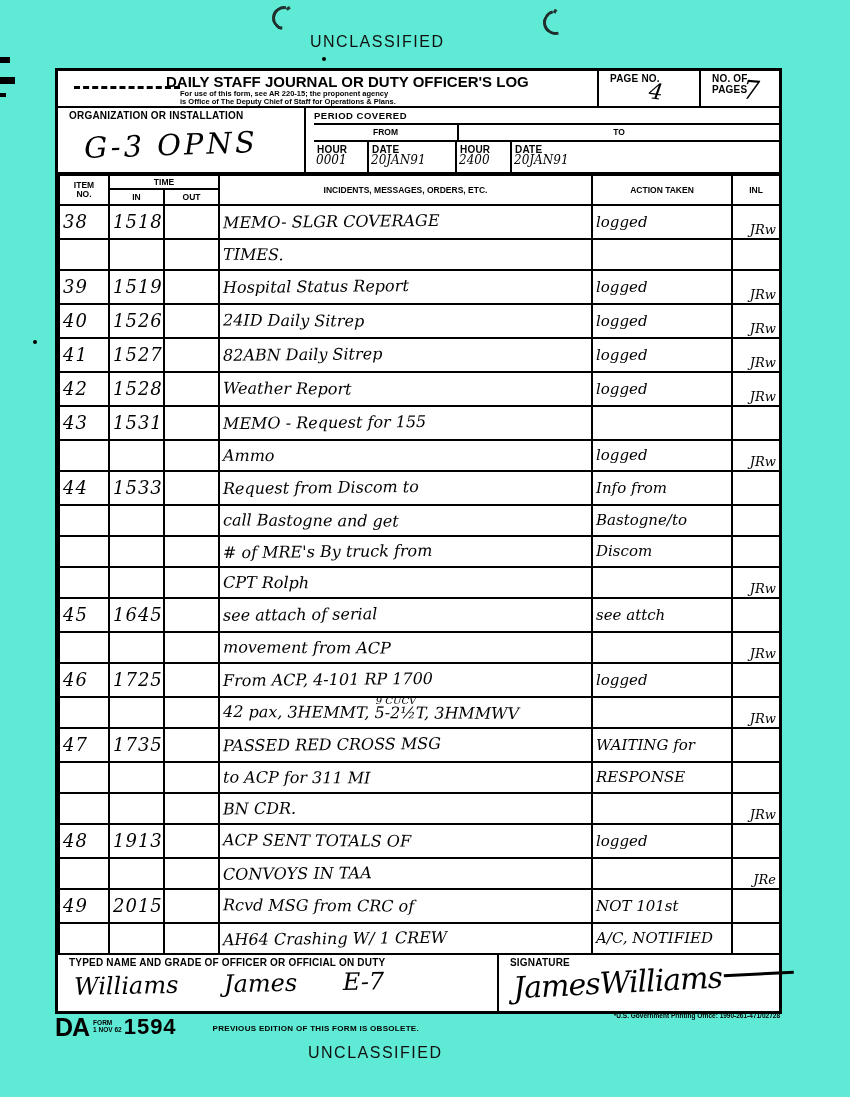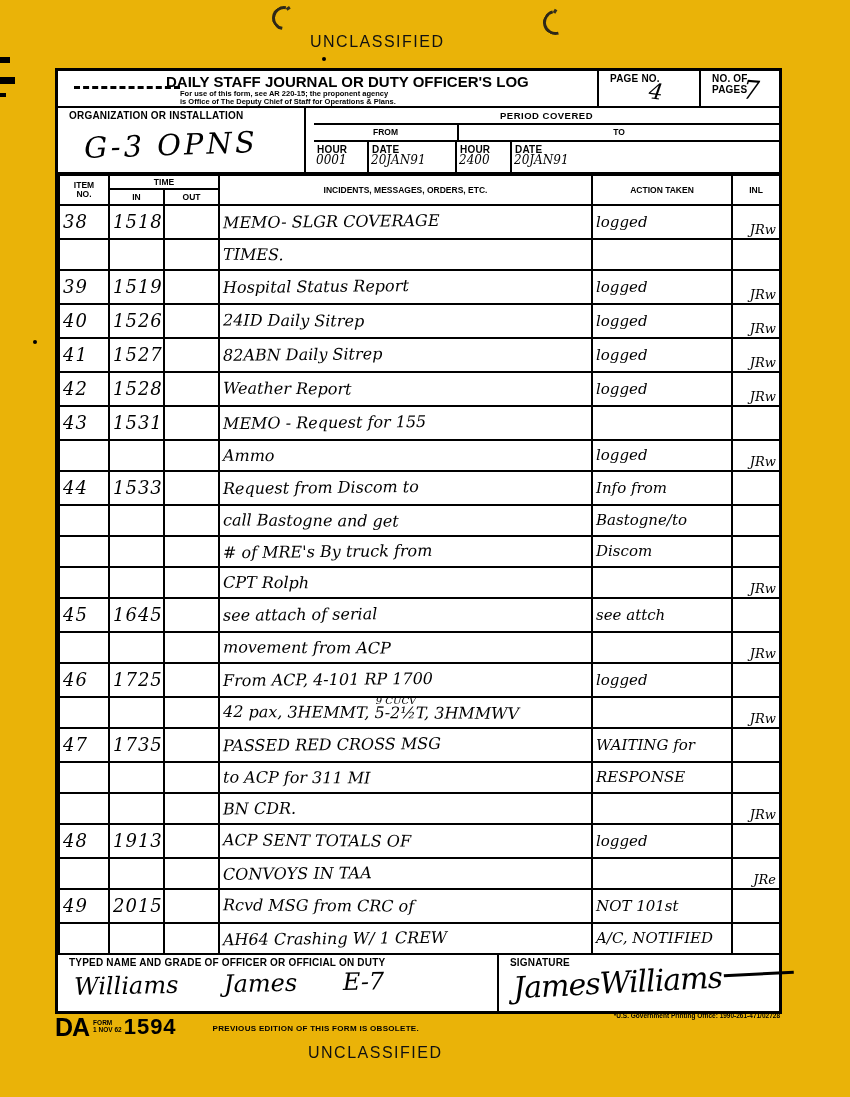--- a/index.html
+++ b/index.html
@@ -1,18 +1,18 @@
 <!DOCTYPE html>
 <html><head>
 <meta charset="utf-8">
 <style>
   * { margin:0; padding:0; box-sizing:border-box; }
   html,body { background:#e8e8e8; }
   .page {
-    position:relative; width:850px; height:1097px; background:#eab308;
+    position:relative; width:850px; height:1097px; background:#5eead4;
     font-family:"Liberation Sans", sans-serif; color:#000; overflow:hidden;
   }
   
   .smudge { position:absolute; border:3px solid #1a1a1a; border-radius:50%;
     border-bottom-color:transparent; border-right-color:transparent;
     transform:rotate(-35deg); opacity:.9; }
   .smudge::after { content:""; position:absolute; width:4px; height:3px; background:#222;
     right:-2px; top:2px; }
   .smudge-1 { left:272px; top:6px; width:24px; height:24px; }
   .smudge-2 { left:543px; top:10px; width:25px; height:25px; transform:rotate(-60deg); }
@@ -50,21 +50,21 @@
   .hw { font-family:"DejaVu Serif", serif; font-style:italic; }
   .pageno-val { position:absolute; left:42px; top:8px; font-size:22px; transform:rotate(8deg); }
   .pages-val  { position:absolute; left:34px; top:4px; font-size:26px; transform:rotate(4deg); }
 
   .cell-org { width:240px; }
   .cell-loc { width:193px; }
   .org-val { position:absolute; left:18px; top:20px; font-size:29px; letter-spacing:3px; transform:rotate(-2deg); }
   .loc-val { position:absolute; left:14px; top:16px; font-size:29px; letter-spacing:2px; transform:rotate(-1deg); }
 
   .cell-period { flex:1; display:flex; flex-direction:column; }
-  .pc-title { height:17px; border-bottom:2px solid #000; text-align:center;
+  .pc-title { height:17px; border-bottom:2px solid #000; text-align:left;
     font-size:9.5px; font-weight:bold; letter-spacing:.5px; line-height:16px; }
   .pc-fromto { display:flex; height:17px; border-bottom:2px solid #000; text-align:center;
     font-size:8.5px; font-weight:bold;justify-content:flex-end; }
   .pc-from { width:145px; border-right:2px solid #000; line-height:15px; }
   .pc-to { flex:1; line-height:15px; }
   .pc-vals { display:flex; flex:1; }
   .pc-cell { position:relative; }
   .pc-hour1 { width:55px; } .pc-date1 { width:88px; } .pc-hour2 { width:55px; } .pc-date2 { flex:1; }
   .pc-val { position:absolute; left:2px; top:11px; font-size:12px; white-space:nowrap;font-style:italic; }
 

